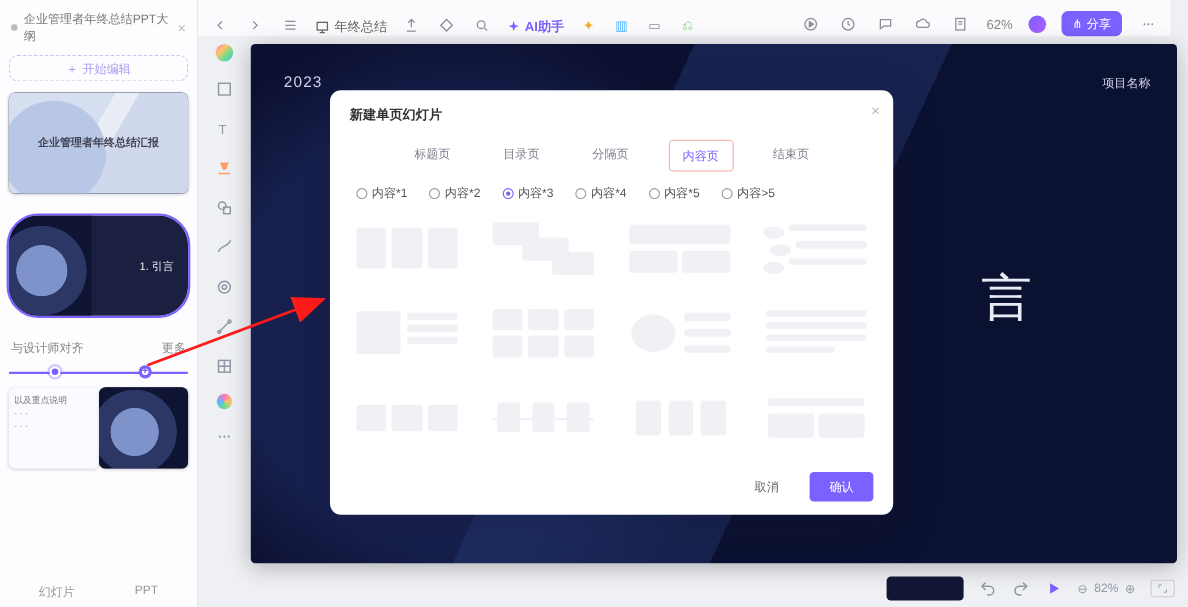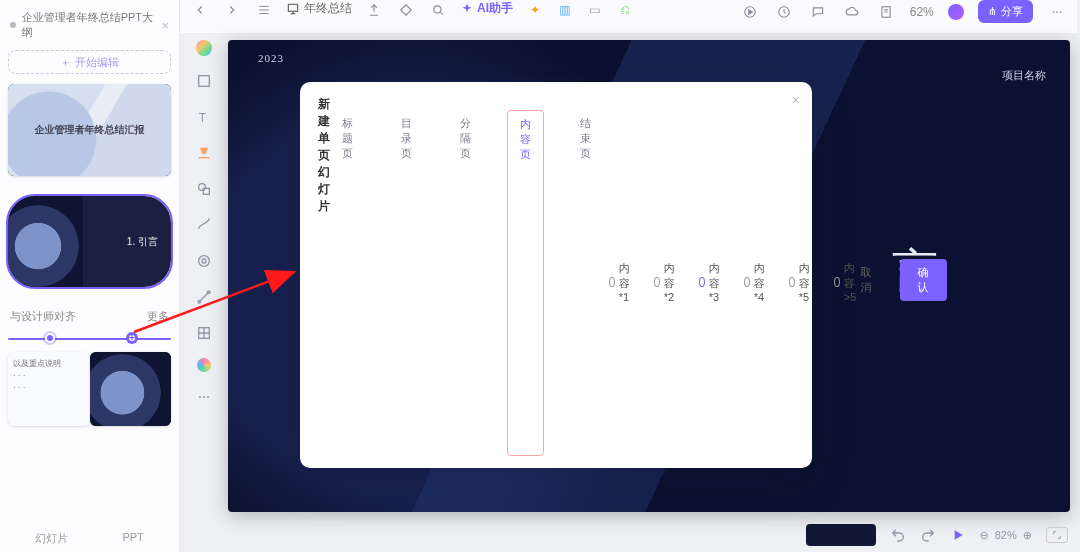--- a/index.html
+++ b/index.html
@@ -1,20 +1,20 @@
 <!DOCTYPE html>
 <html><head>
 <meta charset="utf-8">
 <style>
   * { box-sizing: border-box; margin: 0; padding: 0; font-family: "PingFang SC","Microsoft YaHei", Arial, sans-serif; }
   body { width:1080px; height:552px; overflow:hidden; background:#eef0f4; position:relative; }
 
   
-  .topbar { position:absolute; top:0; left:180px; right:3px; height:34px; background:#fbfbfd;
-            display:flex; align-items:flex-start; padding:0 10px; gap:12px; color:#888; font-size:12px;
+  .topbar { position:absolute; top:0; left:180px; right:16px; height:34px; background:#fbfbfd;
+            display:flex; align-items:flex-end; padding:0 10px; gap:12px; color:#888; font-size:12px;
             border-bottom:1px solid #eee;}
   .tb-icon { width:20px; height:20px; display:flex; align-items:center; justify-content:center; color:#8a8f99; }
   .tb-icon svg { width:14px; height:14px; }
   .tb-title { color:#666; font-size:12px; display:flex; align-items:center; gap:4px;}
   .tb-ai { color:#7b61ff; font-weight:600; font-size:12px; display:flex; align-items:center; gap:3px;}
   .tb-spacer { flex:1; }
   .tb-right { display:flex; align-items:center; gap:14px; }
   .tb-share { background:#7b61ff; color:#fff; font-size:11px; padding:4px 10px; border-radius:6px; display:flex; align-items:center; gap:4px;}
   .tb-dot { width:16px;height:16px;border-radius:50%;background:linear-gradient(135deg,#7b61ff,#b45cff);}
   .tb-row-mid { display:flex; gap:10px; align-items:center;}
@@ -67,39 +67,39 @@
               width:16px;height:16px;}
   .ti.rainbow2{background:conic-gradient(#ff7ab6,#ffc36a,#6bdc8e,#5bb7ff,#ff7ab6);border-radius:50%;
               width:14px;height:14px;}
 
   
   .canvas-wrap{ position:absolute; left:228px; right:10px; top:40px; bottom:40px; }
   .slide { position:absolute; inset:0; border-radius:4px; overflow:hidden;
            background:linear-gradient(115deg,#0c1030 0 38%, #17224e 38% 60%, #0b1130 60%);
            box-shadow:0 4px 20px rgba(0,0,0,.25);}
   .slide .vignette{position:absolute;inset:0;background:radial-gradient(circle at 22% 55%,#283a7a66 0 28%,transparent 40%);}
-  .slide .year{ position:absolute; left:30px; top:12px; color:#cfd3ea; font-size:11px; letter-spacing:1px;font-family:Liberation Serif, serif;}
+  .slide .year{ position:absolute; left:30px; top:26px; color:#cfd3ea; font-size:14px; letter-spacing:1px;}
   .slide .proj{ position:absolute; right:24px; top:28px; color:#cfd3ea; font-size:11px;}
   .slide .big { position:absolute; right:120px; top:200px; color:#e8eaf4; font-size:46px; letter-spacing:12px; font-weight:500;}
 
   
   .bottombar{ position:absolute; left:228px; right:0; bottom:0; height:34px;
               display:flex; align-items:center; gap:14px; padding:0 12px; color:#9097a5; font-size:11px;}
   .bottombar .bspacer{flex:1;}
   .bb-chip{ width:70px; height:22px; background:#101634; border-radius:4px;}
   .bb-ic{ width:16px;height:16px;display:flex;align-items:center;justify-content:center;}
   .bb-ic.play{color:#7b61ff;}
   .bb-zoom{ display:flex; align-items:center; gap:6px;}
   .bb-arrow{ width:22px;height:16px;border:1px solid #ccc;border-radius:3px;display:flex;align-items:center;justify-content:center;}
 
   
   .modal-back{ position:absolute; inset:0; background:rgba(10,10,20,0); }
   .modal { position:absolute; left:300px; top:82px; width:512px; height:386px; background:#fff;
            border-radius:10px; box-shadow:0 12px 40px rgba(20,20,50,.25); padding:14px 18px 12px;
-           display:flex; flex-direction:row;}
+           display:flex; flex-direction:column;}
   .modal-title{ font-size:12px; color:#333; font-weight:600;}
   .modal-close{ position:absolute; right:12px; top:10px; color:#bbb; font-size:14px;}
   .tabs{ display:flex; gap:24px; justify-content:center; margin-top:14px; font-size:11px; color:#7a7f8c;}
   .tab{ padding:6px 12px; border-radius:4px;}
   .tab.sel{ border:1px solid #fca5a5; color:#7b61ff;}
   .radios{ display:flex; gap:20px; margin-top:12px; font-size:11px; color:#555; padding-left:6px;}
   .radio{ display:flex; align-items:center; gap:4px;}
   .radio .r{ width:10px;height:10px;border:1.5px solid #999;border-radius:50%;position:relative;}
   .radio.sel .r{ border-color:#7b61ff;}
   .radio.sel .r::after{content:"";position:absolute;inset:2px;background:#7b61ff;border-radius:50%;}

